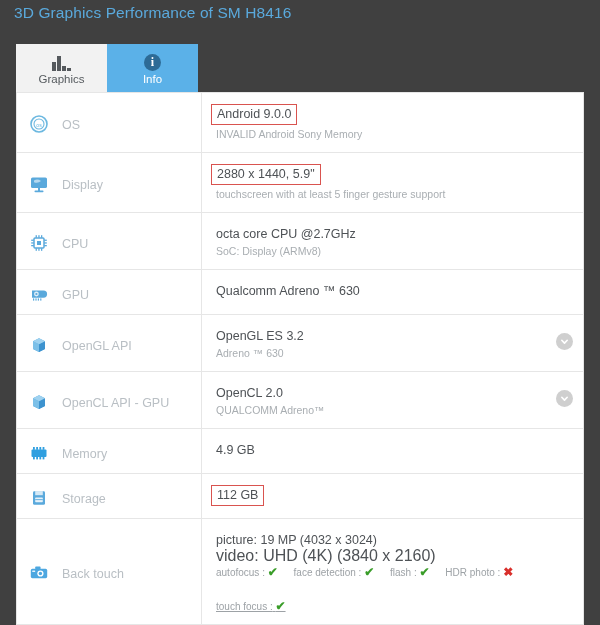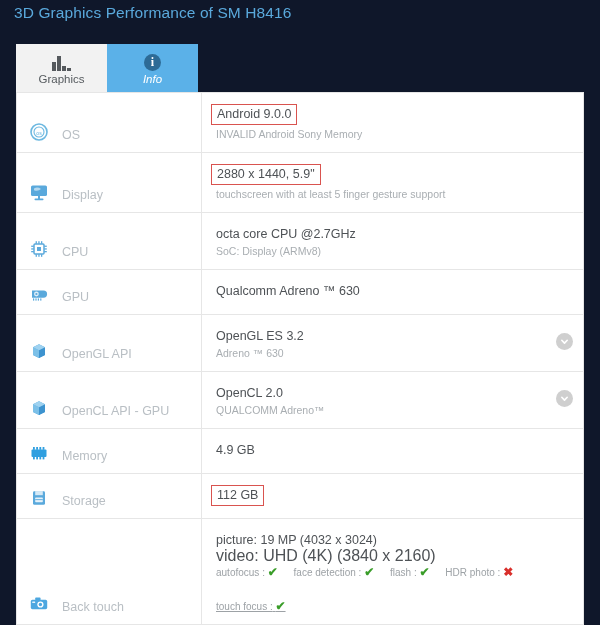--- a/index.html
+++ b/index.html
@@ -3,21 +3,21 @@
 <meta charset="utf-8">
 <style>
   * { box-sizing: border-box; }
   html, body {
     margin: 0; padding: 0;
     width: 600px; height: 625px;
     background: #ffffff;
     font-family: "Liberation Sans", sans-serif;
     overflow: hidden;
   }
-  .page { position: relative; width: 600px; height: 625px; background:#0f172a; }
+  .page { position: relative; width: 600px; height: 625px; background:#404040; }
 
   
   .page-title {
     position: absolute;
     left: 14px; top: 4px;
     font-size: 15.5px;
     color: #5aa9dc;
     letter-spacing: 0.1px;
     white-space: nowrap;
   }
@@ -36,21 +36,21 @@
     align-items: center;
     justify-content: center;
     gap: 3px;
     cursor: pointer;
     user-select: none;
   }
   .tab.inactive { background: #f2f2f2; }
   .tab.active { background: #5bb1e8; }
   .tab-label { font-size: 11.5px; line-height: 1; }
   .tab.inactive .tab-label { color: #555a5e; }
-  .tab.active .tab-label { color: #ffffff; font-style: italic; }
+  .tab.active .tab-label { color: #ffffff; }
   .tab-icon { height: 20px; display:flex; align-items:flex-end; justify-content:center; }
 
   
   .bars { display:flex; align-items:flex-end; gap:1.5px; height:16px; }
   .bars i { display:block; background:#55595d; width:3.5px; }
   .bars i:nth-child(1){ height:9px; }
   .bars i:nth-child(2){ height:15px; }
   .bars i:nth-child(3){ height:5px; }
   .bars i:nth-child(4){ height:3px; width:3.5px; border-radius:0; }
 
@@ -76,21 +76,21 @@
     display: flex;
     border-bottom: 1px solid #e6e6e6;
     position: relative;
     background: #fff;
   }
   .row-label {
     width: 185px;
     flex: none;
     border-right: 1px solid #e6e6e6;
     display: flex;
-    align-items: flex-end;
+    align-items: center;
     padding: 13px 0 10px 12px;
     gap: 13px;
   }
   .label-text {
     font-size: 12.5px;
     color: #b9bfc4;
     line-height: 14px;
     padding-top: 2px;
     white-space: nowrap;
   }

